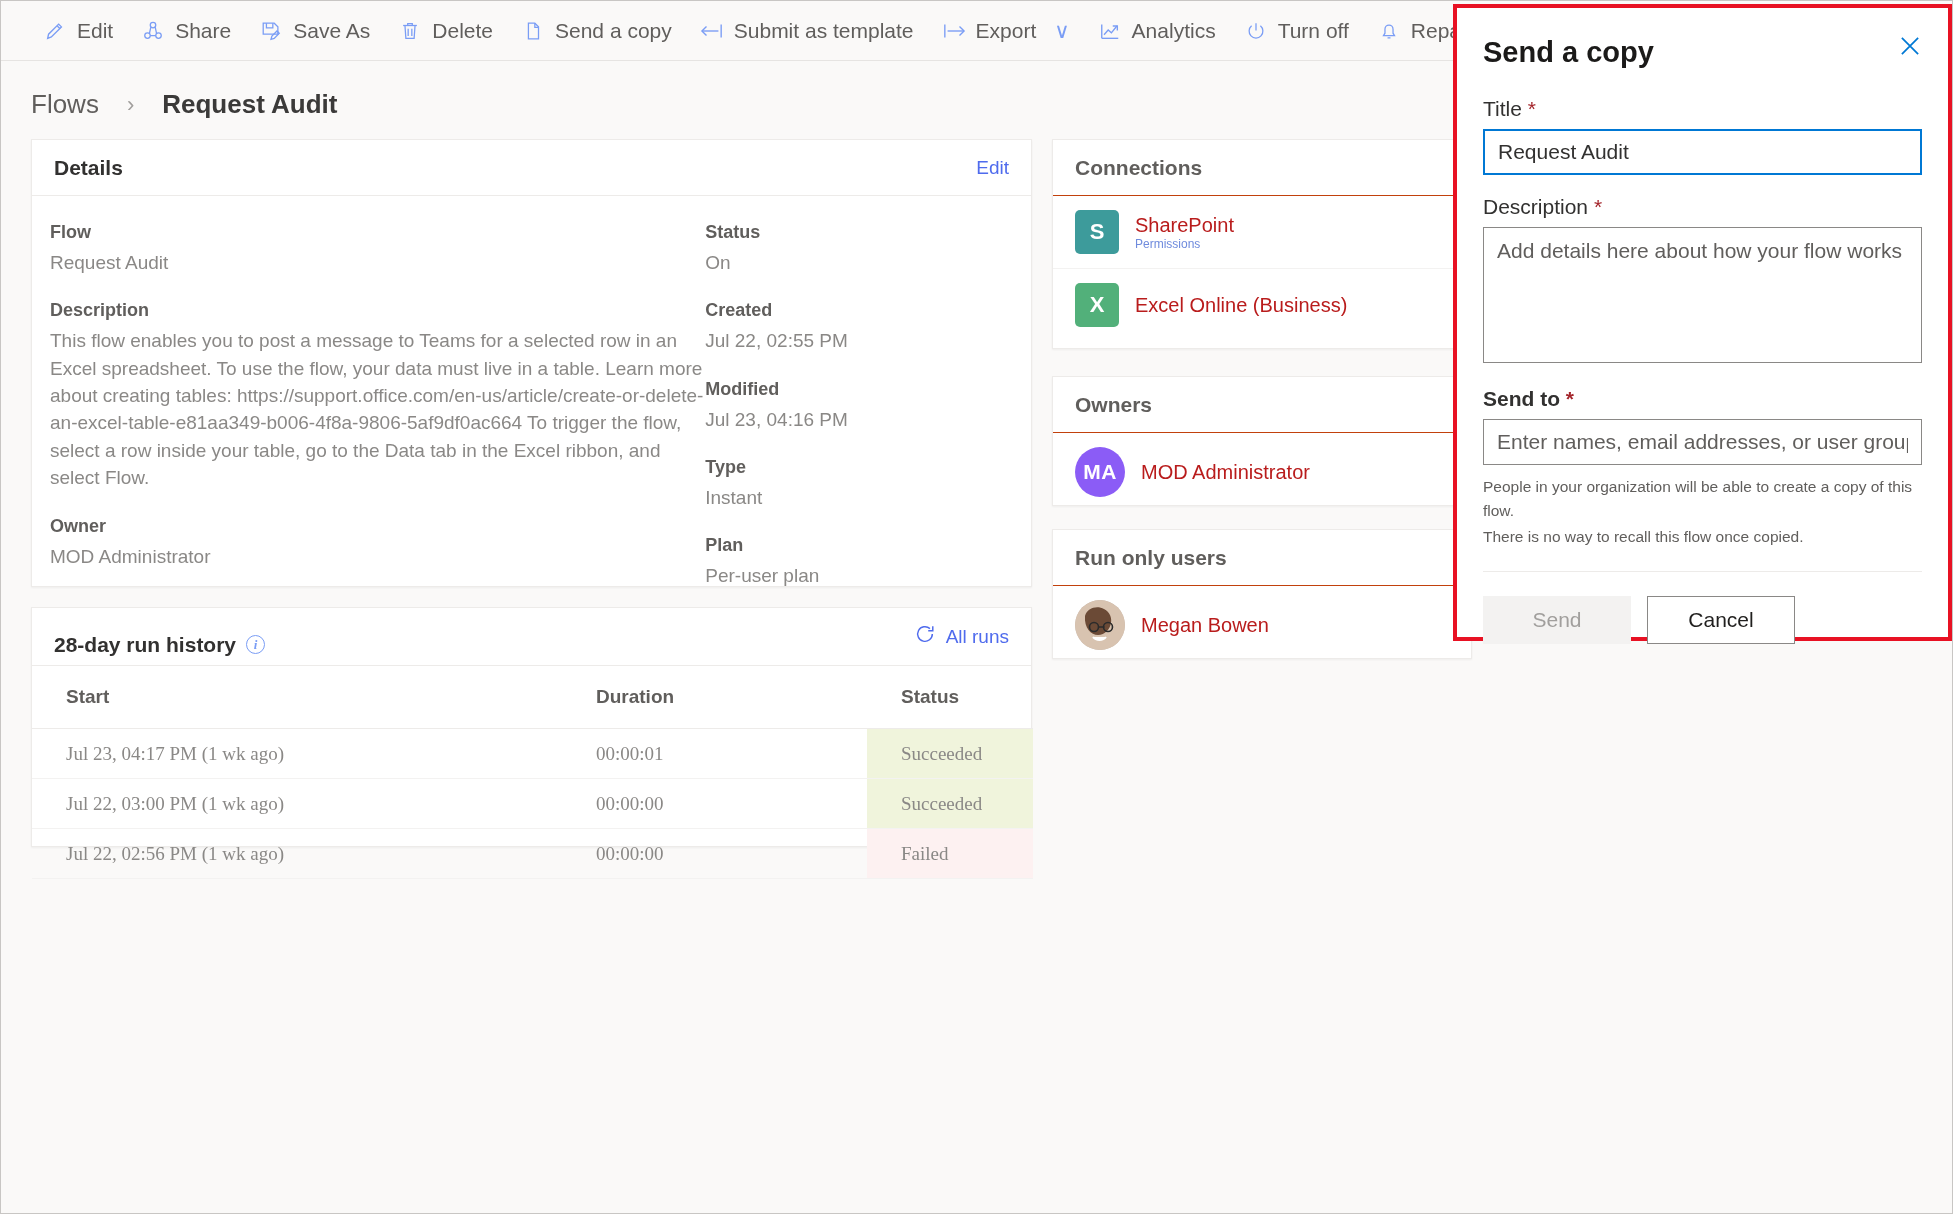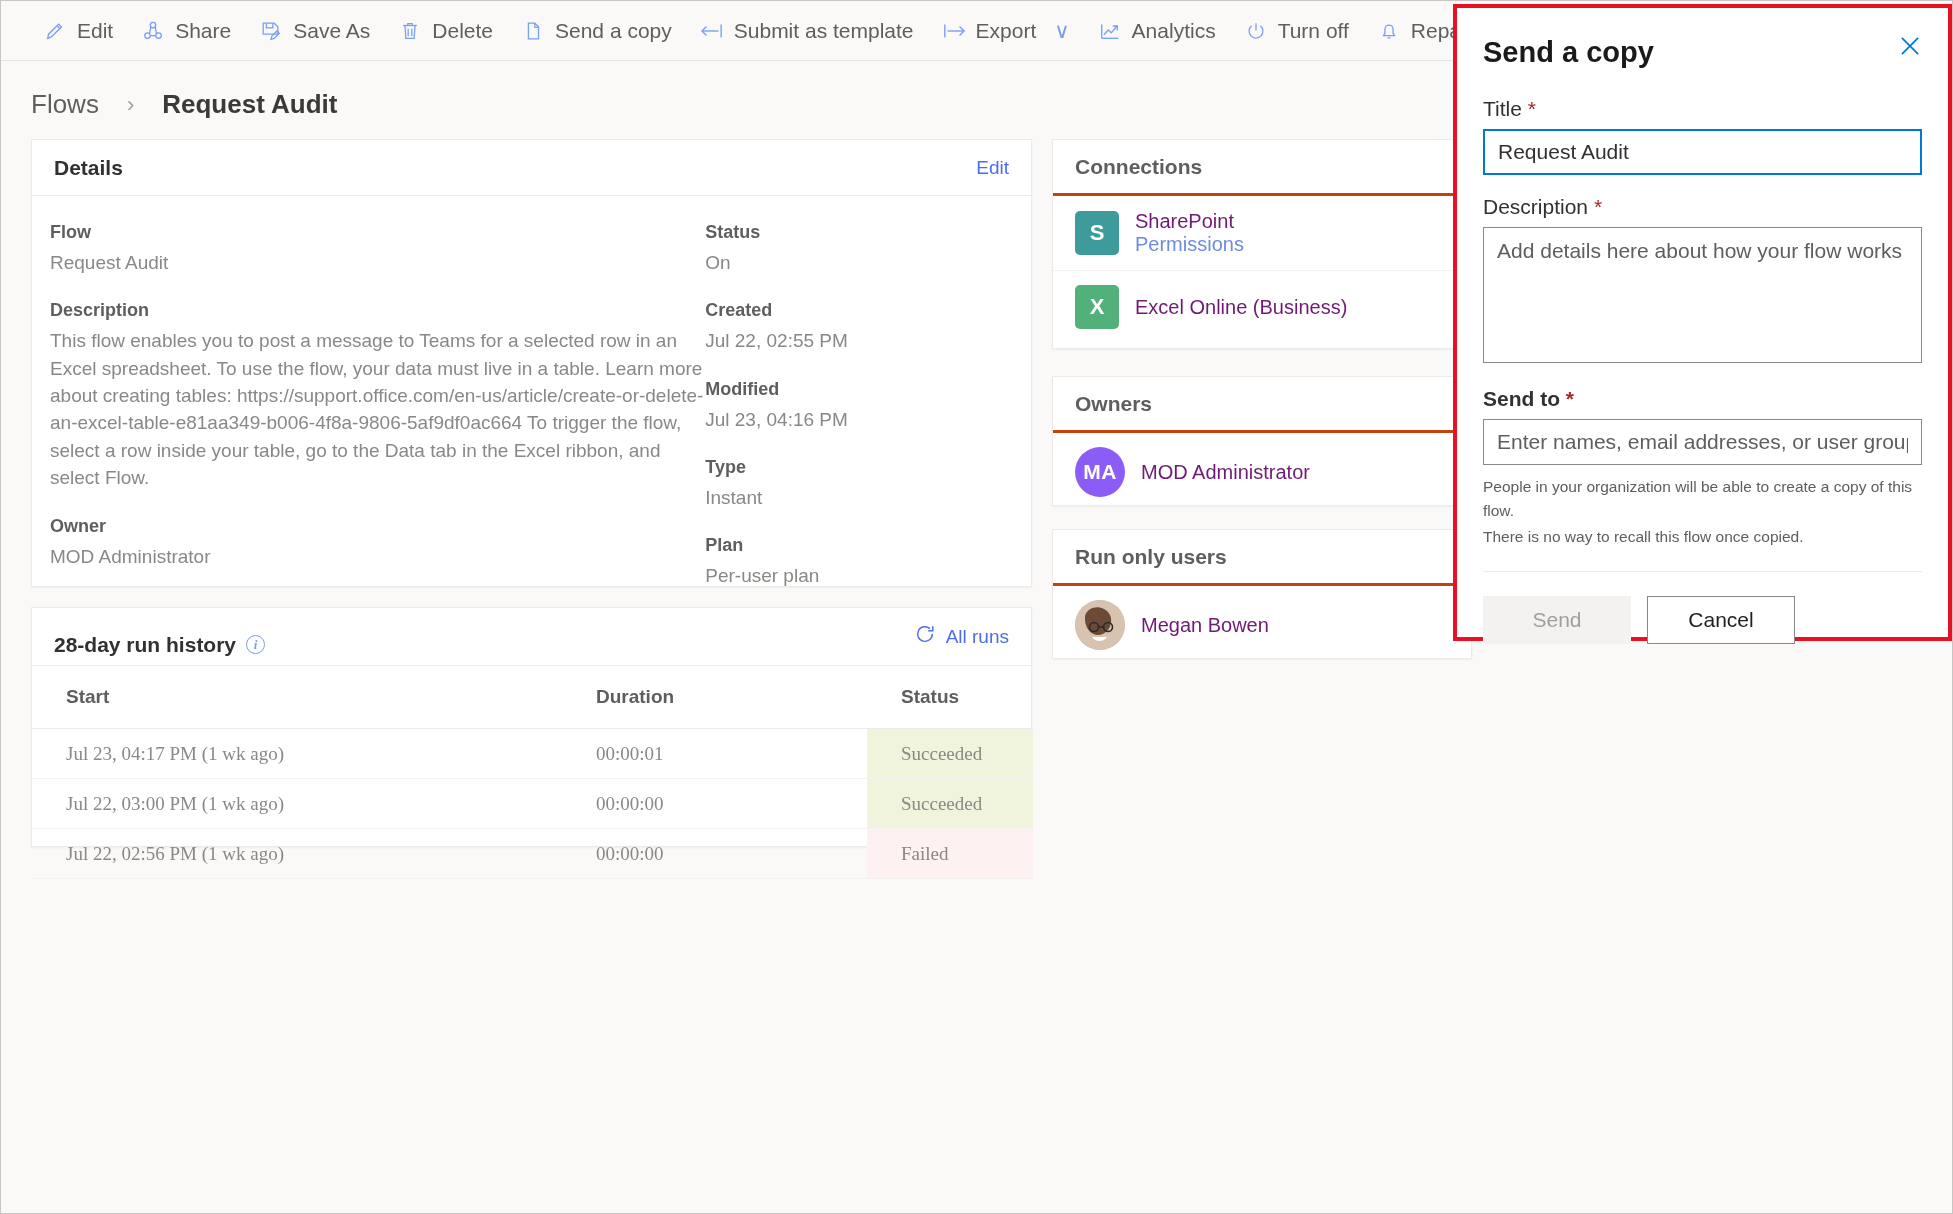--- a/index.html
+++ b/index.html
@@ -115,30 +115,30 @@
   .col-status{ width: 166px; }
   td.dur { font-size: 17px; }
   td.status { padding-left: 16px; font-size: 18px; }
   td.status.succeeded { background: #f0f4dc; }
   td.status.failed { background: #fdf1f1; }
 
   
   #conn-card  { left: 1051px; top: 138px; width: 420px; height: 210px; }
   #owners-card{ left: 1051px; top: 375px; width: 420px; height: 130px; }
   #runonly-card{ left: 1051px; top: 528px; width: 420px; height: 130px; }
-  .rail-head { height: 56px; border-bottom: 3px solid #c2410c; display: flex; align-items: center; padding: 0 22px; }
+  .rail-head { height: 56px; border-bottom: 1px solid #c2410c; display: flex; align-items: center; padding: 0 22px; }
   .rail-title { font-size: 21px; font-weight: 700; color: #605e5c; }
   .rail-row { display: flex; align-items: center; gap: 16px; padding: 14px 22px; border-bottom: 1px solid #f3f2f1; }
   .rail-row:last-child { border-bottom: none; }
   .app-ic { width: 44px; height: 44px; border-radius: 5px; display: flex; align-items: center; justify-content: center;
             color: #fff; font-weight: 700; font-size: 22px; flex: none; }
   .app-ic.sharepoint { background: #3d9b9b; }
   .app-ic.excel { background: #52b07a; }
-  .rail-name { font-size: 20px; color: #701a75; white-space: nowrap; }
-  .rail-sub { font-size: 20px; color: #6f8bdd; }
+  .rail-name { font-size: 20px; color: #b91c1c; white-space: nowrap; }
+  .rail-sub { font-size: 12px; color: #6f8bdd; }
   .avatar { width: 50px; height: 50px; border-radius: 50%; flex: none;
             display: flex; align-items: center; justify-content: center;
             color: #fff; font-size: 21px; font-weight: 600; letter-spacing: 0.5px; }
   .avatar.ma { background: #8b5cf6; }
   .avatar.photo { background: #c9b7a8; position: relative; overflow: hidden; }
 
   
   #send-dialog {
     position: absolute; left: 1452px; top: 3px;
     width: 499px; height: 637px;

